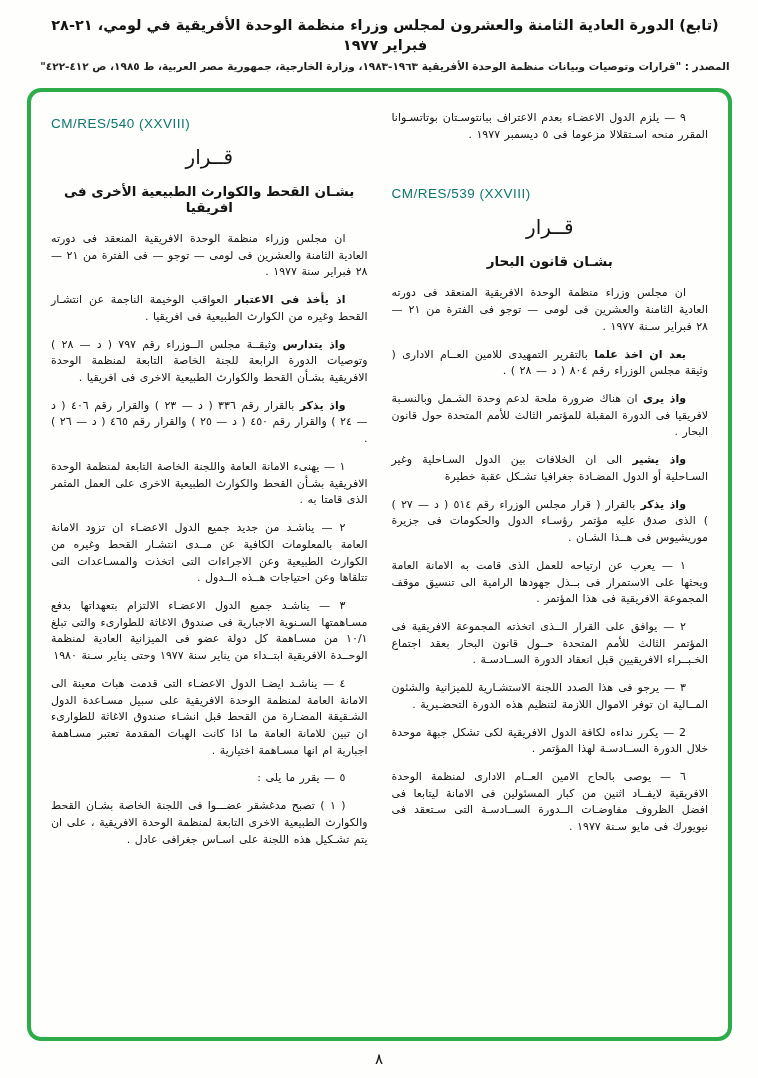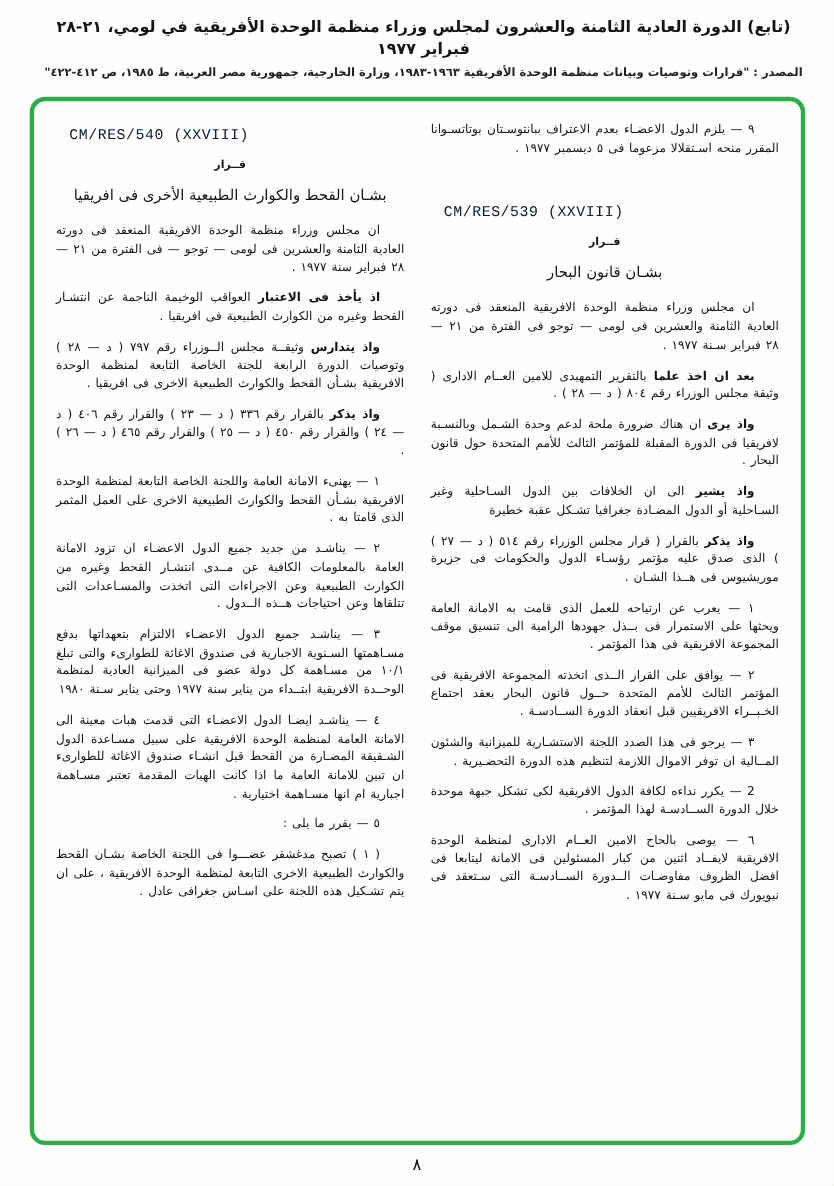--- a/index.html
+++ b/index.html
@@ -51,35 +51,35 @@
     display: flex;
     gap: 24px;
     height: 100%;
   }
   .col { flex: 1 1 0; min-width: 0; }
 
   
   .doc-code {
     direction: ltr;
     text-align: left;
-    font-family: Liberation Mono, monospace;
+    font-family: Liberation Sans, sans-serif;
     font-size: 13.5px;
     letter-spacing: 0.5px;
-    margin: 6px 0 14px 12px;
-    color: #0f172a;
+    margin: 6px 0 14px 0;
+    color: #0f766e;
   }
   .res-heading {
     text-align: center;
-    font-weight: bold;
-    font-size: 10px;
+    font-weight: normal;
+    font-size: 20px;
     margin: 14px 0 14px 0;
   }
   .res-subject {
     text-align: center;
-    font-weight: normal;
+    font-weight: bold;
     font-size: 13.5px;
     margin: 4px 0 16px 0;
   }
   .para {
     font-size: 11px;
     line-height: 1.52;
     text-align: justify;
     text-indent: 2em;
     margin-bottom: 11px;
     word-spacing: 1px;

